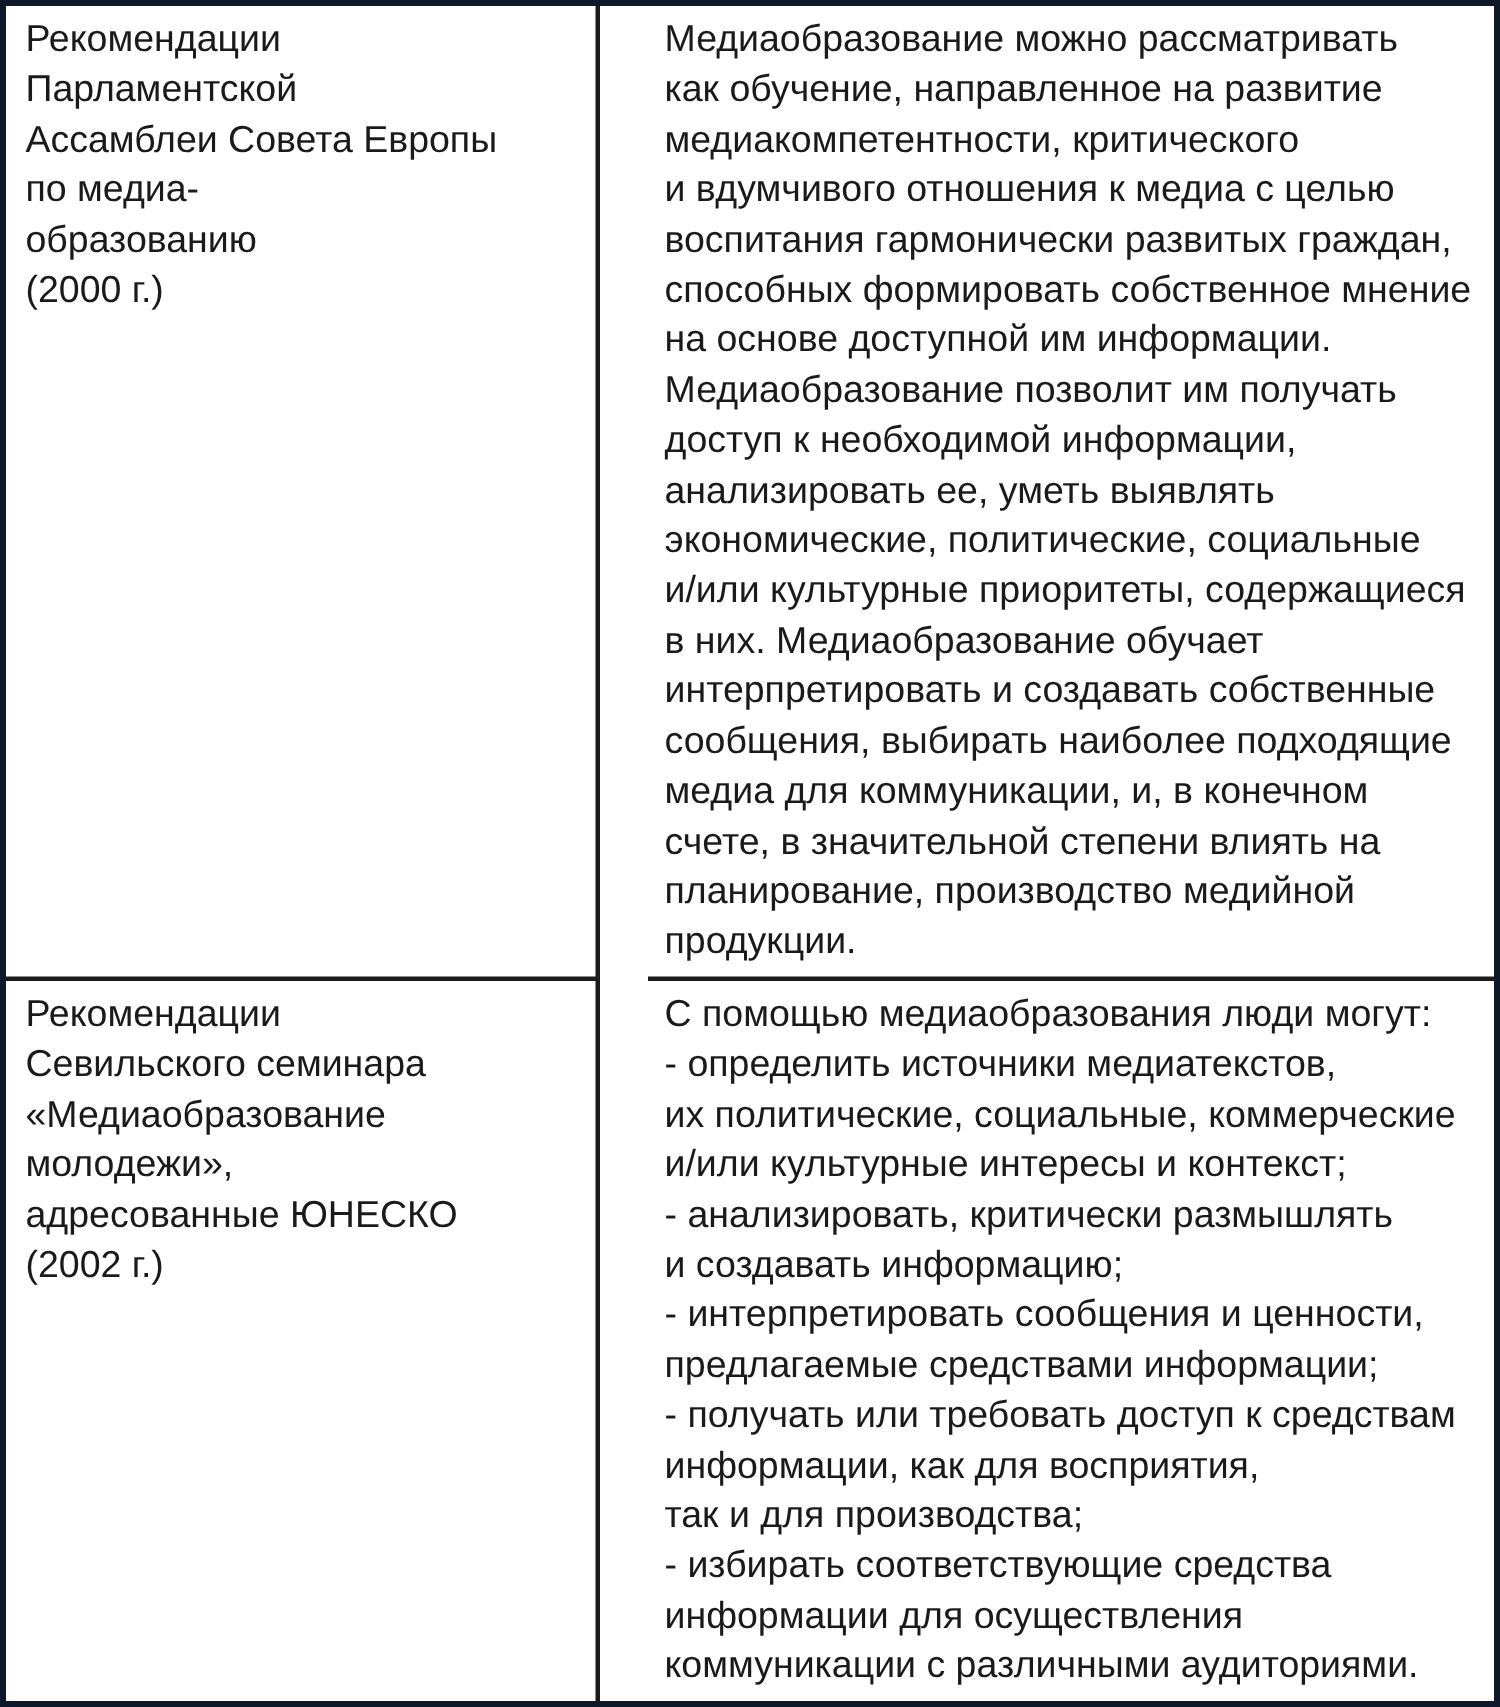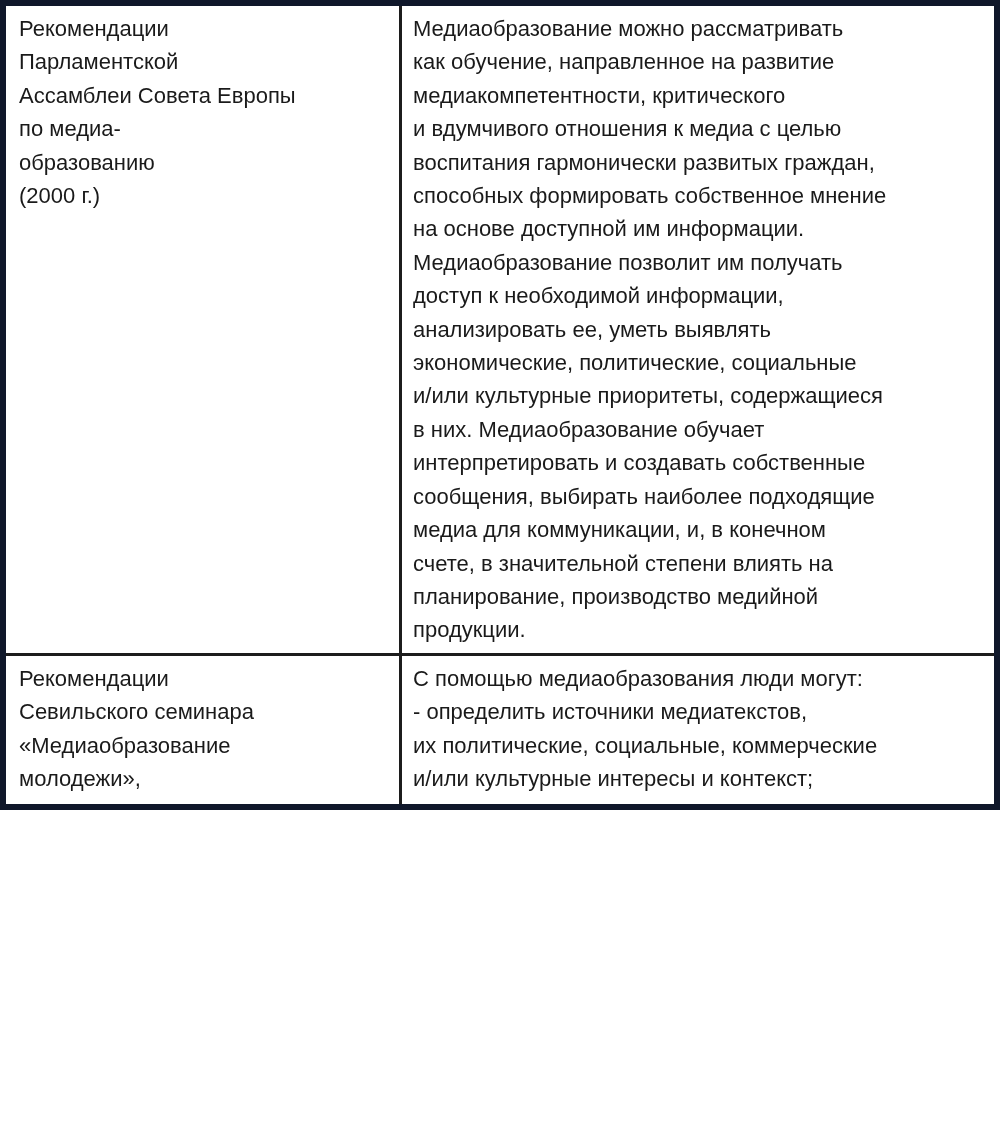--- a/index.html
+++ b/index.html
@@ -8,42 +8,43 @@
     background: #ffffff;
   }
   .page {
     width: 1000px;
     height: 1138px;
     background: #ffffff;
     overflow: hidden;
   }
   .doc-table {
     width: 1000px;
-    height: 810px;
+    height: 1138px;
     box-sizing: border-box;
-    border: 6px solid #0f172a;
+    border: 4px solid #0f172a;
     display: grid;
     grid-template-columns: 396px 1fr;
     grid-template-rows: 650px 1fr;
     background: #ffffff;
     font-family: "Liberation Sans", "DejaVu Sans", sans-serif;
-    font-size: 22px;
+    font-size: 25px;
     line-height: 33.4px;
     color: #1a1a1a;
   }
   .cell {
     box-sizing: border-box;
     padding: 6px 10px 4px 13px;
     white-space: pre-line;
     overflow: hidden;
     text-align: left;
   }
   .cell.col2 {
     padding-left: 11px;
     padding-right: 6px;
+    margin-left: 32px;
   }
   .cell.col1 {
     border-right: 3px solid #1c1c1c;
   }
   .cell.row1 {
     border-bottom: 3px solid #1c1c1c;
   }
 </style>
 </head>
 <body>

